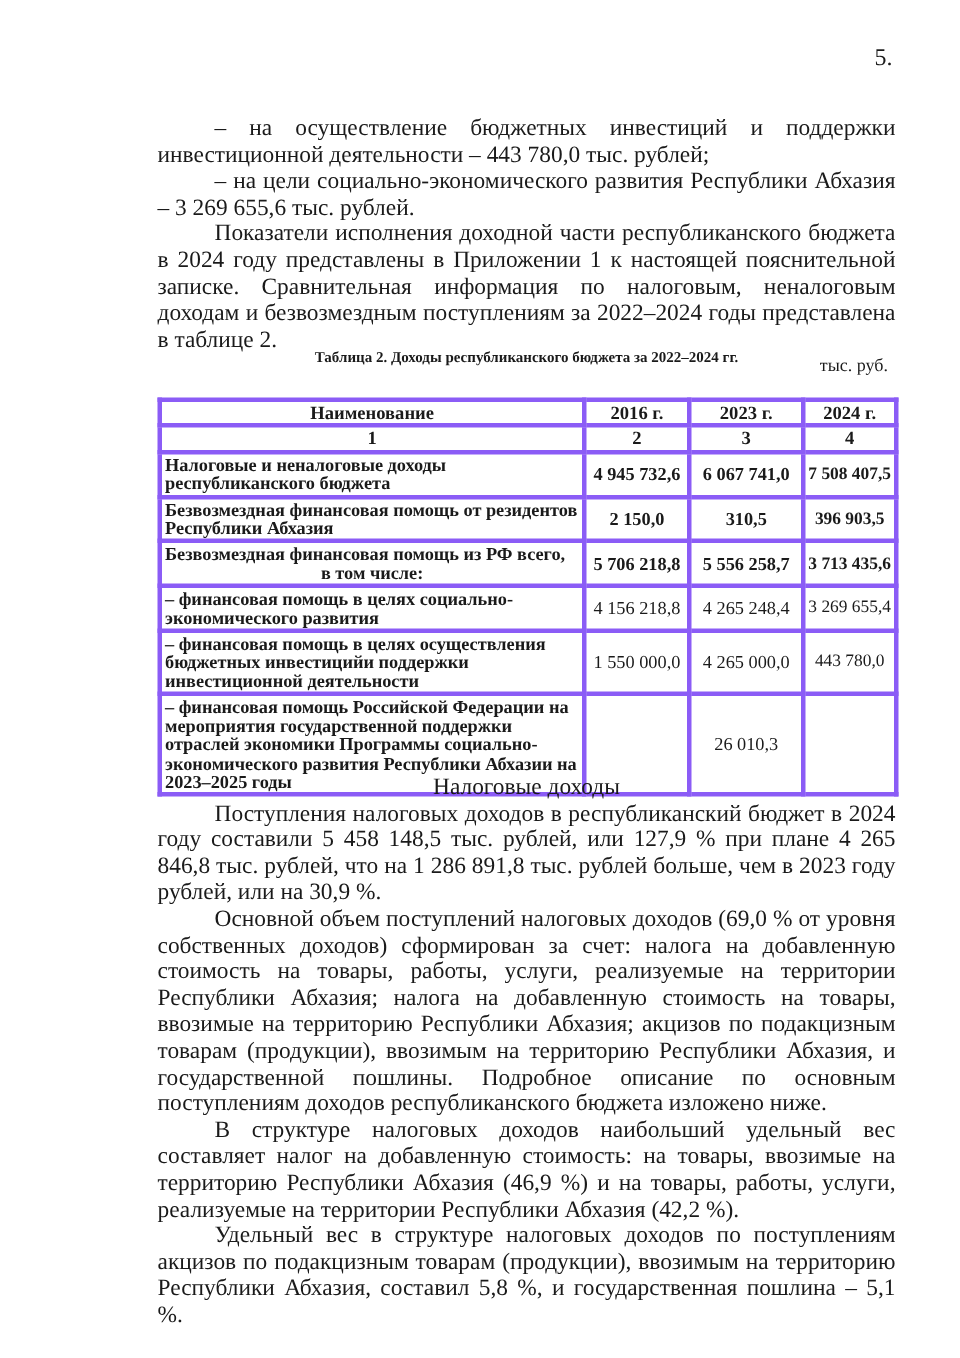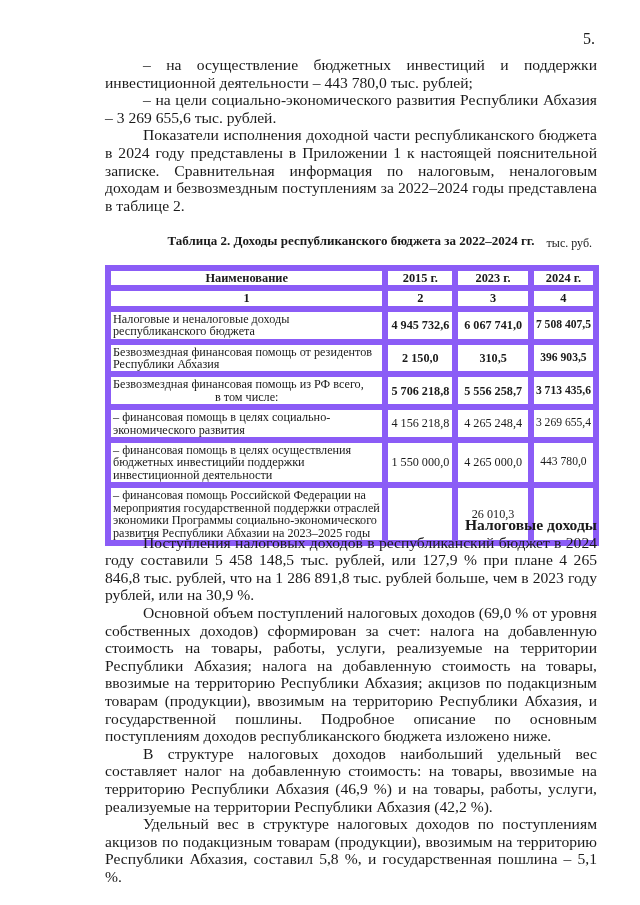--- a/index.html
+++ b/index.html
@@ -1,34 +1,34 @@
 <!DOCTYPE html>
 <html><head>
 <meta charset="utf-8">
 <style>
   html, body { margin: 0; padding: 0; background: #ffffff; }
   body { width: 640px; height: 905px; position: relative; overflow: hidden;
          font-family: "Liberation Serif", serif; color: #1a1a1a; }
   .page-num { position: absolute; top: 30px; right: 45px; font-size: 16px; }
   .text { position: absolute; left: 105px; width: 492px; font-size: 15.6px; line-height: 17.6px; text-align: justify; }
   .text p { margin: 0; text-indent: 38px; }
-  #p-top { top: 56px; }
+  #p-top { top: 77px; }
   #table-title { position: absolute; top: 233px; left: 105px; width: 492px; text-align: center;
-                 font-weight: bold; font-size: 13px; font-family: Liberation Serif, serif; }
+                 font-weight: bold; font-size: 10px; font-family: Liberation Serif, serif; }
   #units { position: absolute; top: 236px; right: 48px; font-size: 12px; }
   table.budget { position: absolute; top: 265px; left: 105px; width: 494px; border-collapse: collapse;
                  font-size: 12.2px; line-height: 12.4px; }
-  table.budget td, table.budget th { border: 6px solid #8b5cf6; padding: 1px 2px; vertical-align: middle; }
+  table.budget td, table.budget th { border: 3px solid #8b5cf6; padding: 1px 2px; vertical-align: middle; }
   table.budget th { font-weight: bold; text-align: center; font-size: 12.4px; }
-  table.budget td.name { text-align: left; }
+  table.budget td.name { text-align: left; font-weight: bold; }
   table.budget td.num { text-align: center; white-space: nowrap; }
   table.budget td.bold { font-weight: bold; text-align: center; }
   table.budget td.small { font-size: 11.6px; }
   #p-bottom { top: 516px; }
-  .section-title { text-align: right; font-weight: bold; text-indent: 0 !important; }
+  .section-title { text-align: center; font-weight: normal; text-indent: 0 !important; }
 </style>
 </head>
 <body>
 
 <div class="page-num">5.</div>
 
 <div class="text" id="p-top">
   <p>– на осуществление бюджетных инвестиций и поддержки инвестиционной деятельности – 443 780,0 тыс. рублей;</p>
   <p>– на цели социально-экономического развития Республики Абхазия – 3 269 655,6 тыс. рублей.</p>
   <p>Показатели исполнения доходной части республиканского бюджета в 2024 году представлены в Приложении 1 к настоящей пояснительной записке. Сравнительная информация по налоговым, неналоговым доходам и безвозмездным поступлениям за 2022–2024 годы представлена в таблице 2.</p>
@@ -40,21 +40,21 @@
 <table class="budget">
   <colgroup>
     <col style="width:286px">
       <col style="width:70px">
       <col style="width:76px">
       <col style="width:62px">
   </colgroup>
   <tbody>
       <tr>
     <th>Наименование</th>
-    <th>2015 г.</th>
+    <th>2016 г.</th>
     <th>2023 г.</th>
     <th>2024 г.</th>
   </tr>
   <tr>
     <th>1</th>
     <th>2</th>
     <th>3</th>
     <th>4</th>
   </tr>
   <tr>

